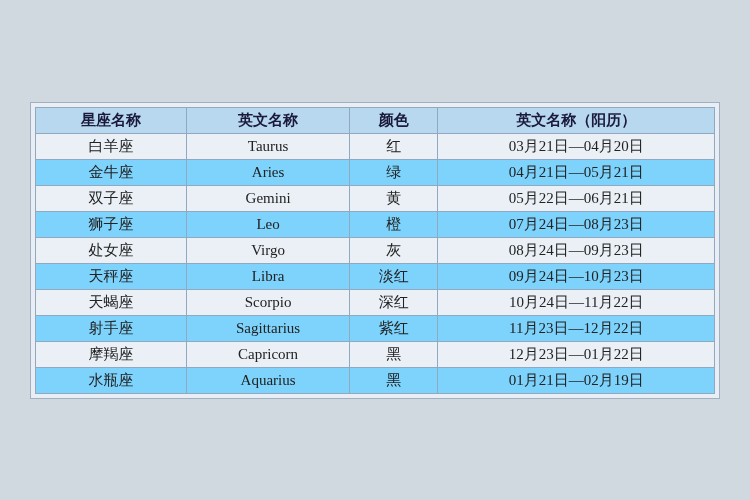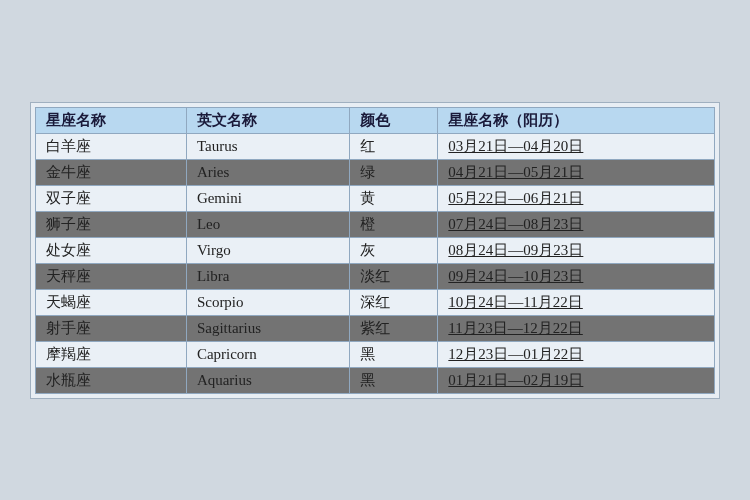--- a/index.html
+++ b/index.html
@@ -17,62 +17,61 @@
       border: 1px solid #a0b0c0;
       padding: 4px;
     }
     table {
       border-collapse: collapse;
       width: 680px;
     }
     th, td {
       border: 1px solid #90a8c0;
       padding: 3px 10px;
-      text-align: left;
+      text-align: center;
       font-size: 15px;
       color: #222;
       white-space: nowrap;
     }
     thead th {
       background-color: #b8d8f0;
       font-weight: bold;
       font-size: 15px;
       color: #1a1a3a;
     }
     tbody tr {
-      background-color: #737373;
+      background-color: #7dd3fc;
     }
     tbody tr:nth-child(odd) {
       background-color: #eaf0f6;
     }
     td:nth-child(1) {
       width: 120px;
     }
     td:nth-child(2) {
       width: 130px;
     }
     td:nth-child(3) {
       width: 70px;
     }
     td:nth-child(4) {
       width: 220px;
-      text-decoration: underline;
     }
   </style>
 </head>
 <body>
 
 <div class="table-container">
   <table>
     <thead>
       <tr>
         <th>星座名称</th>
         <th>英文名称</th>
         <th>颜色</th>
-        <th>星座名称（阳历）</th>
+        <th>英文名称（阳历）</th>
       </tr>
     </thead>
     <tbody id="table-body">
     <tr>
           <td>白羊座</td>
           <td>Taurus</td>
           <td>红</td>
           <td>03月21日—04月20日</td>
         </tr>
         <tr>

